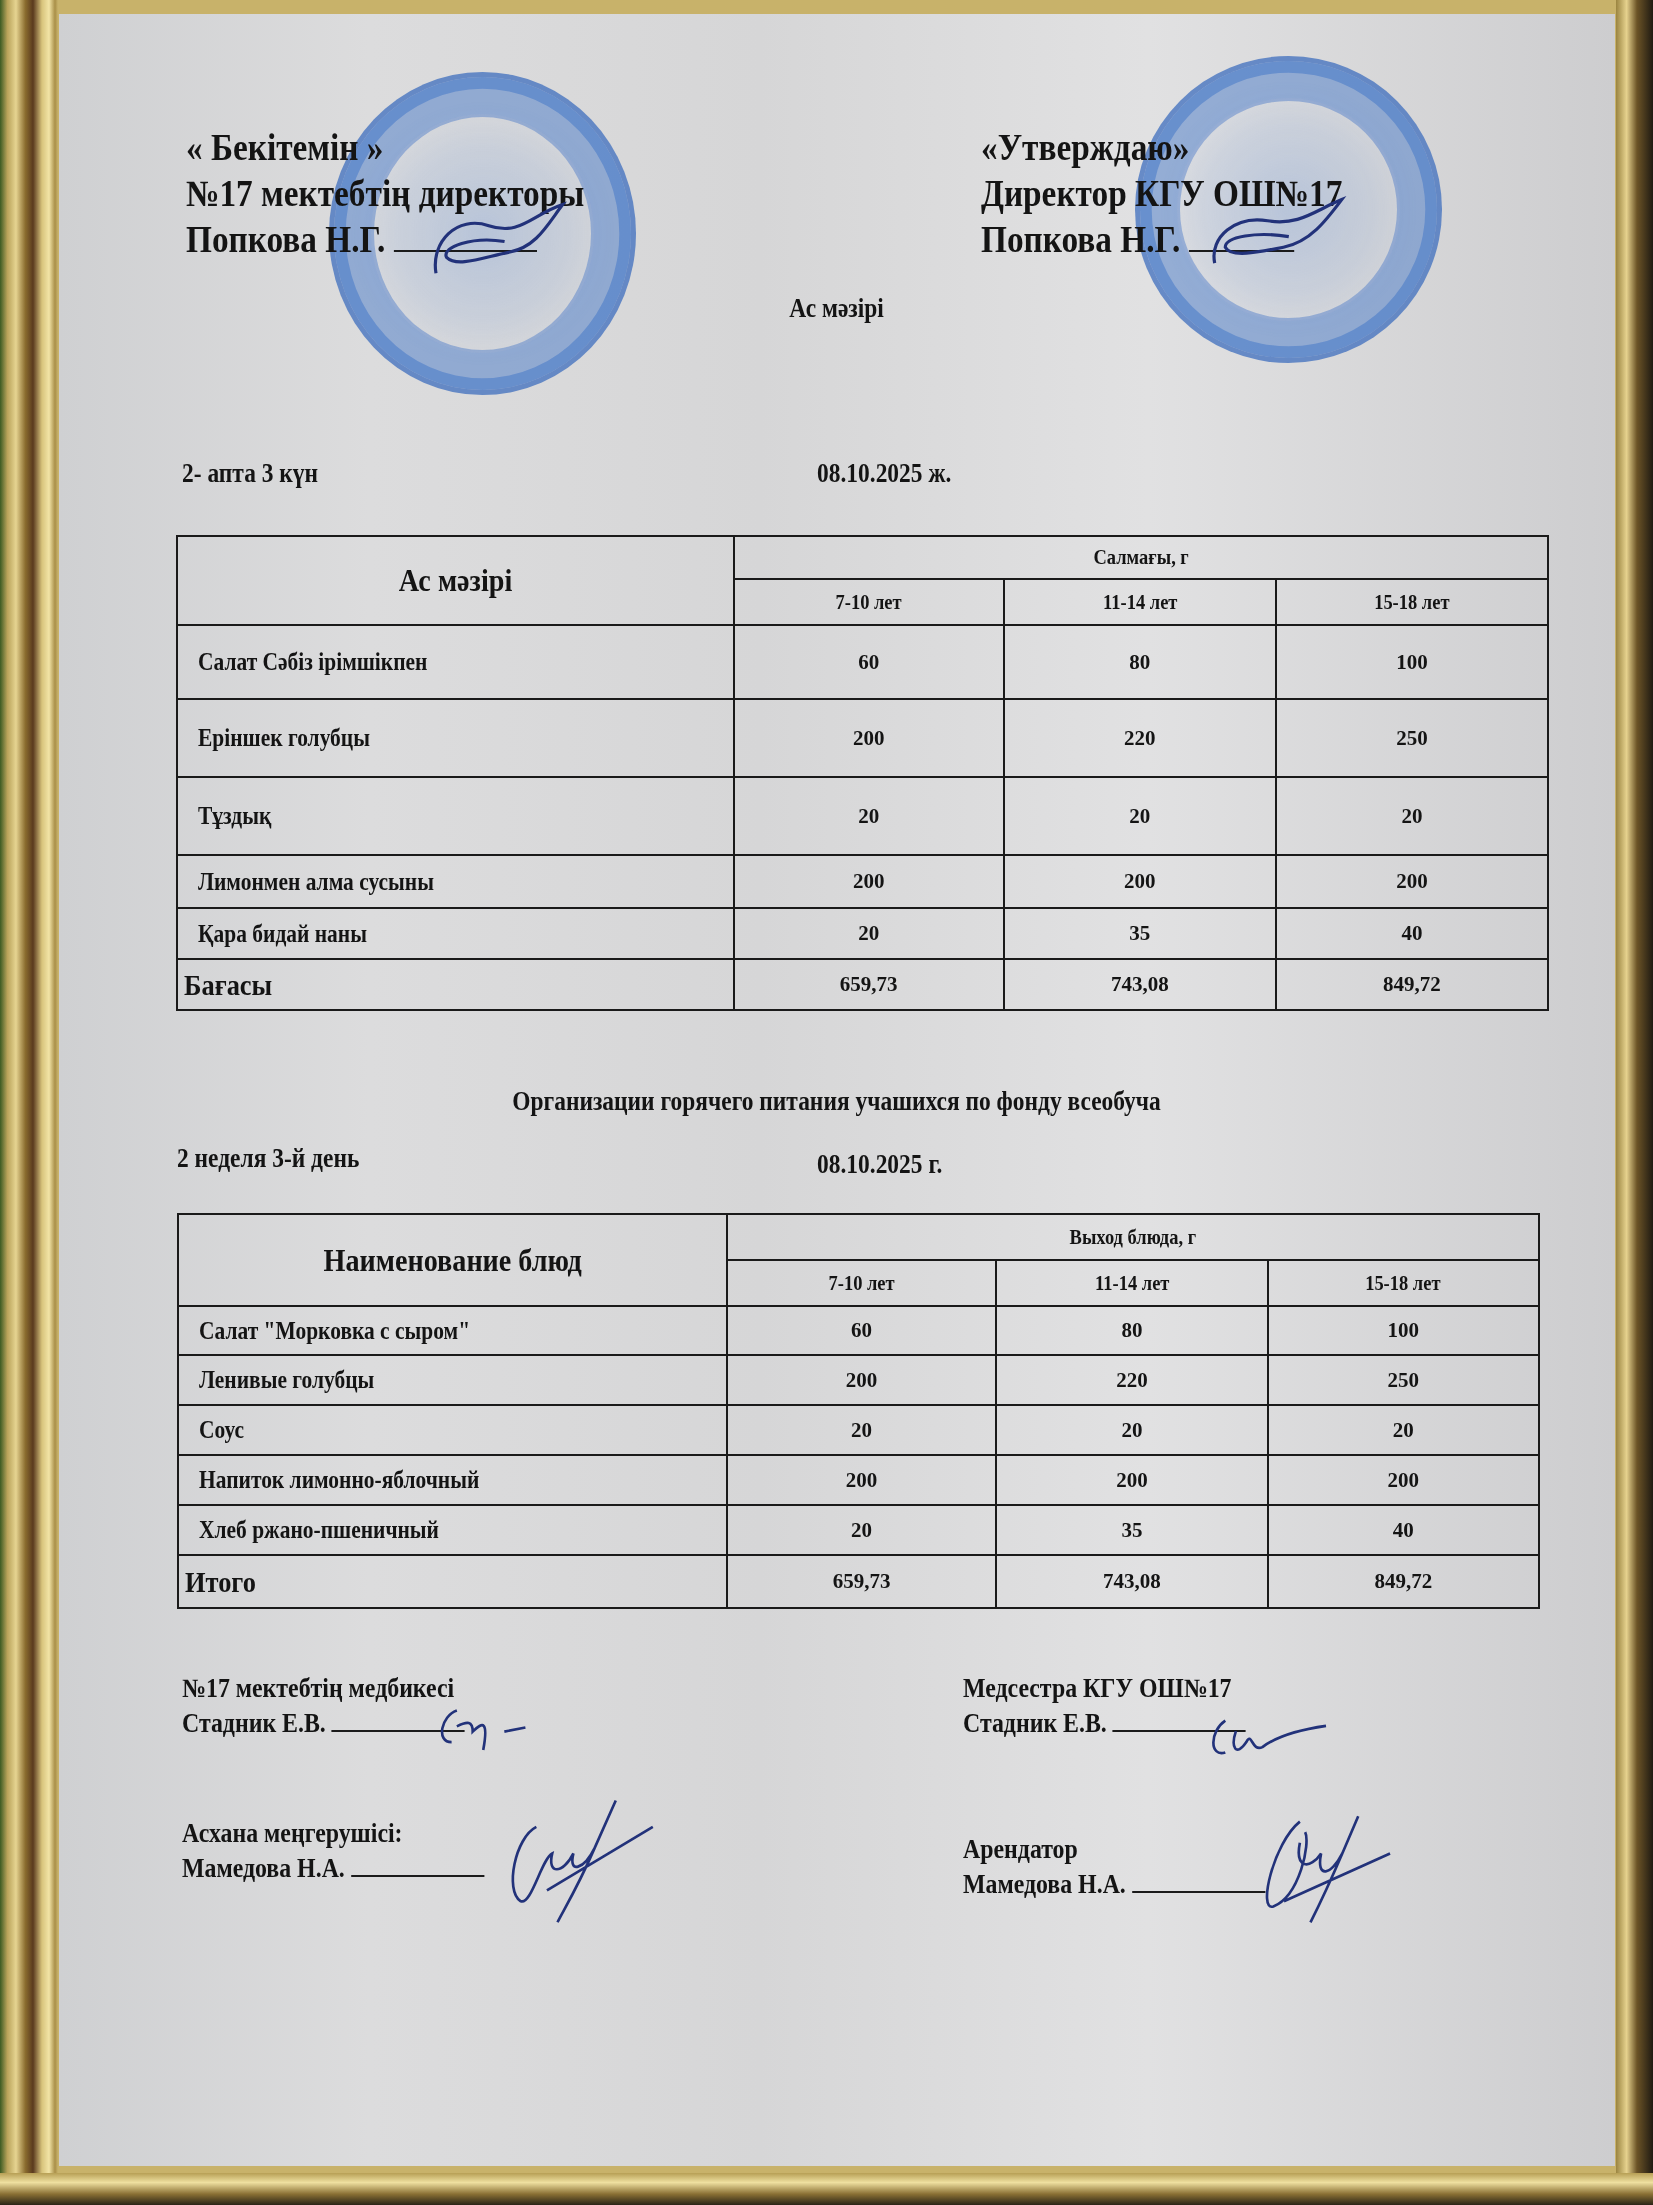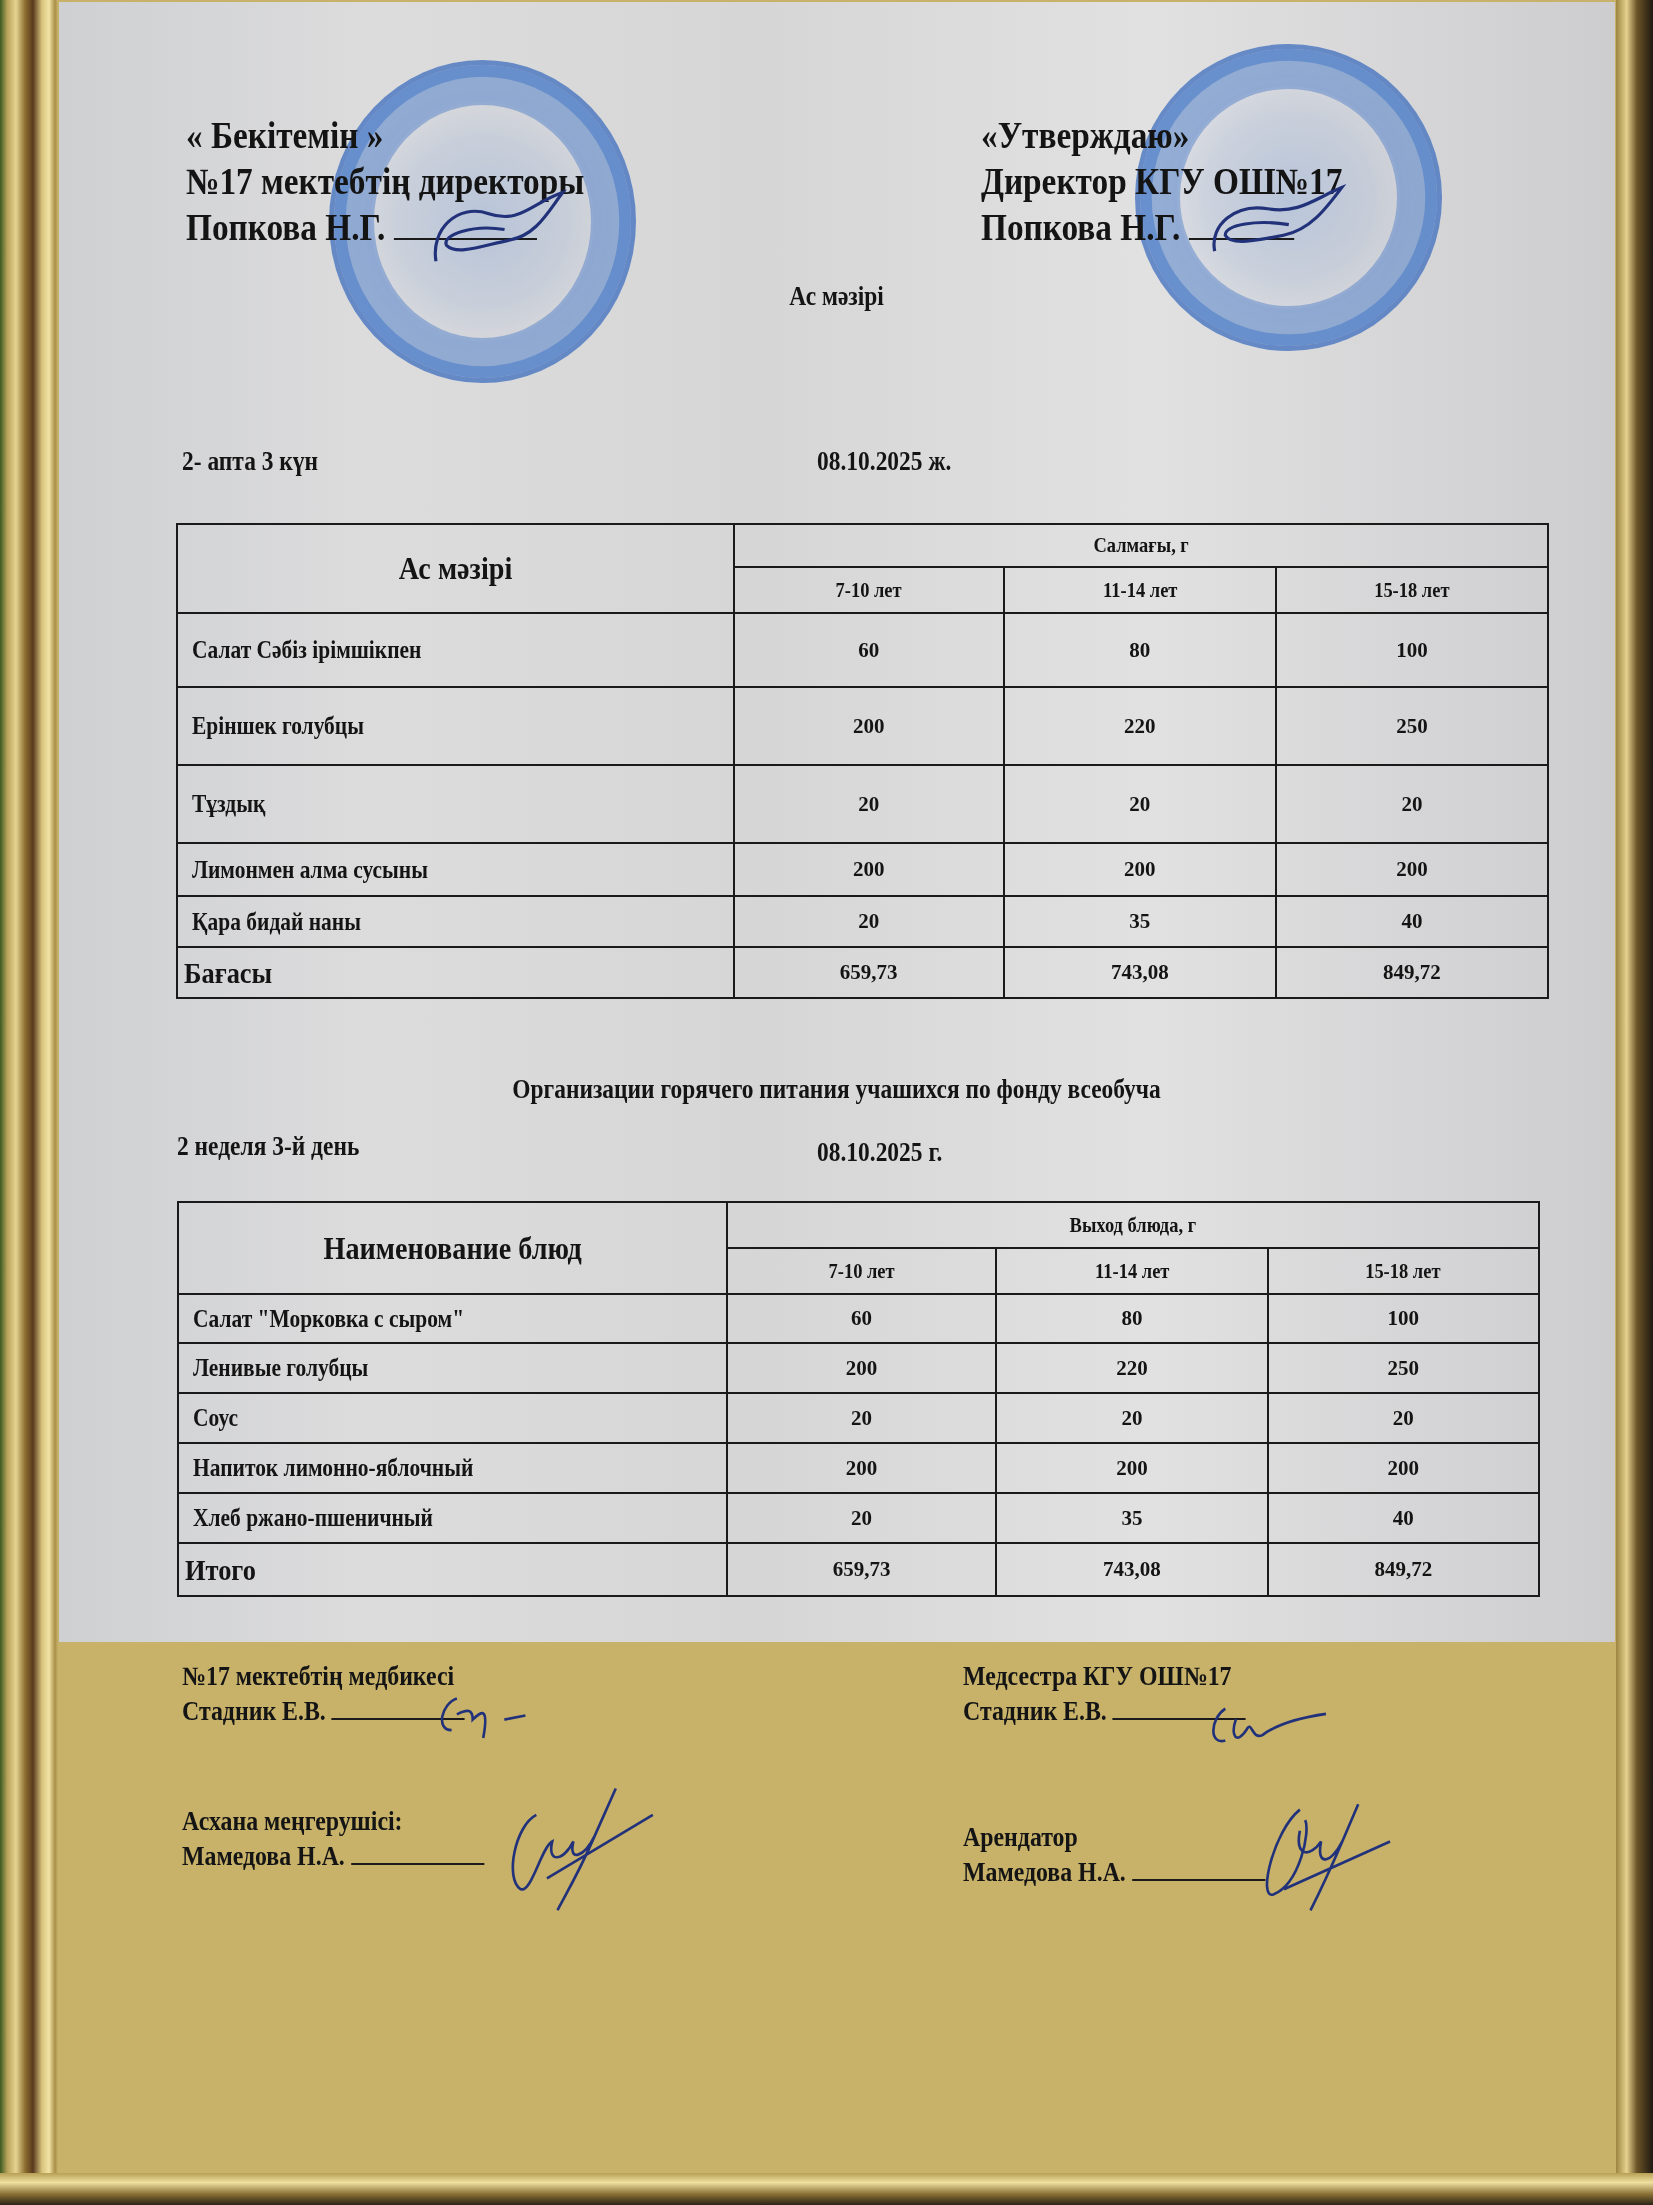--- a/index.html
+++ b/index.html
@@ -15,21 +15,21 @@
     }
     .frame-right {
       position: absolute; right: 0; top: 0; width: 37px; height: 2205px;
       background: linear-gradient(90deg, #9a8440 0px, #e6d28e 10.6px, #6b5326 21px, #1f1a12 37px);
     }
     .frame-bottom {
       position: absolute; left: 0; bottom: 0; width: 1654px; height: 32px;
       background: linear-gradient(180deg, #b79f55 0px, #efe0a0 9.5px, #8a7034 21px, #2a2416 32px);
     }
     .paper {
-      position: absolute; left: 59px; top: 2px; width: 1556px; height: 1640px;
+      position: absolute; left: 59px; top: 14px; width: 1556px; height: 2152px;
       background: linear-gradient(90deg, #cfd0d2 0%, #dcdcdd 20%, #d6d6d7 45%, #e1e1e2 70%, #cdcdcf 100%);
     }
     .stamp {
       position: absolute; border-radius: 50%;
       border: 5.3px solid rgba(62,110,190,0.75);
       box-shadow: inset 0 0 0 8.5px rgba(255,255,255,0.0), inset 0 0 0 11.7px rgba(70,120,200,0.55), inset 0 0 0 37px rgba(90,140,210,0.10), inset 0 0 0 40px rgba(70,120,200,0.45);
       background: radial-gradient(circle, rgba(80,130,210,0.25) 0%, rgba(80,130,210,0.12) 40%, rgba(255,255,255,0) 62%);
     }
     .stamp-left { left: 270px; top: 58px; width: 297px; height: 313px; }
     .stamp-right { left: 1076px; top: 42px; width: 297px; height: 297px; }
@@ -44,21 +44,21 @@
     table.menu {
       position: absolute; border-collapse: collapse;
       font-weight: bold;
     }
     table.menu td {
       border: 2.7px solid #1a1a1a;
       text-align: center; vertical-align: middle;
       font-size: 21px;
       padding: 0;
     }
-    table.menu td.dish { text-align: left; padding-left: 14px; font-size: 24.4px; }
+    table.menu td.dish { text-align: left; padding-left: 20px; font-size: 24.4px; }
     table.menu td.hname { font-size: 32px; }
     table.menu td.total-label { text-align: left; padding-left: 6.4px; font-size: 30px; }
     table.menu .narrow { display: inline-block; transform: scaleX(0.88); transform-origin: left center; white-space: nowrap; }
     table.menu .narrowc { display: inline-block; transform: scaleX(0.88); white-space: nowrap; }
     .thick-top td { border-top-width: 4.8px; }
     .thick-bottom td { border-bottom-width: 4.8px; margin-top: 45px; }
     .foot { font-size: 26.5px; line-height: 35px; font-weight: bold; white-space: nowrap; transform: scaleX(0.9); transform-origin: left top; }
   </style>
 </head>
 <body>

